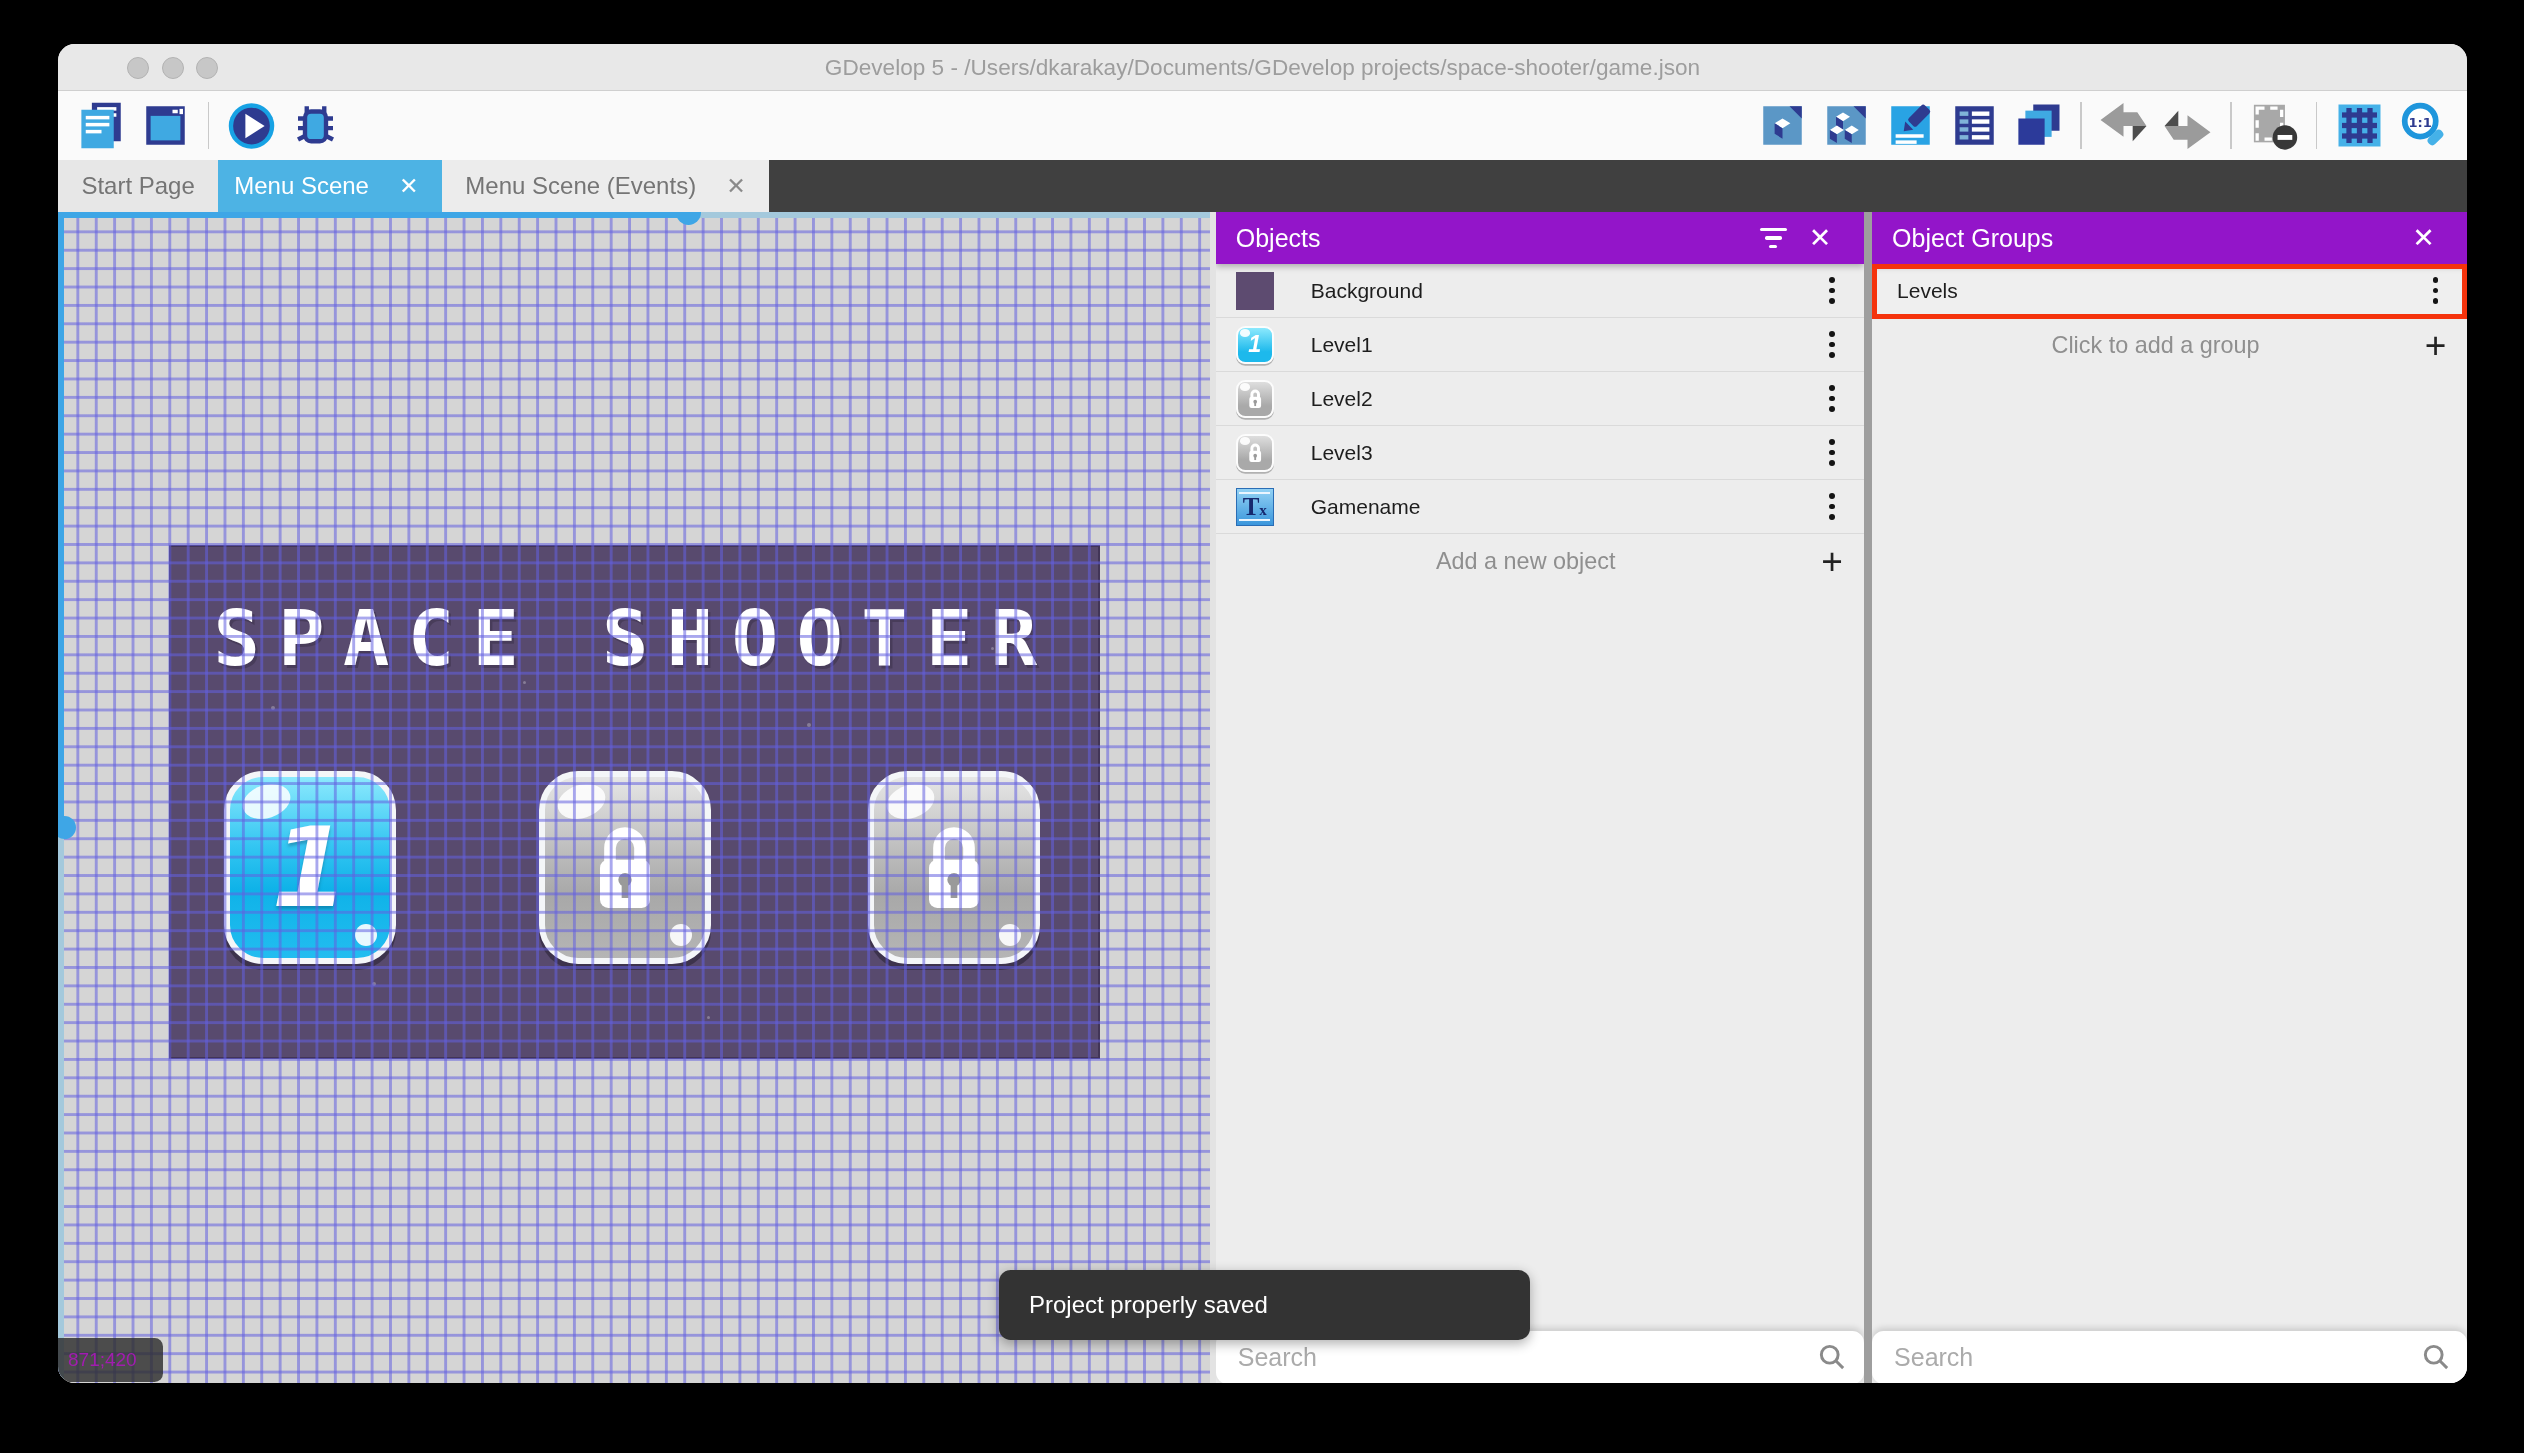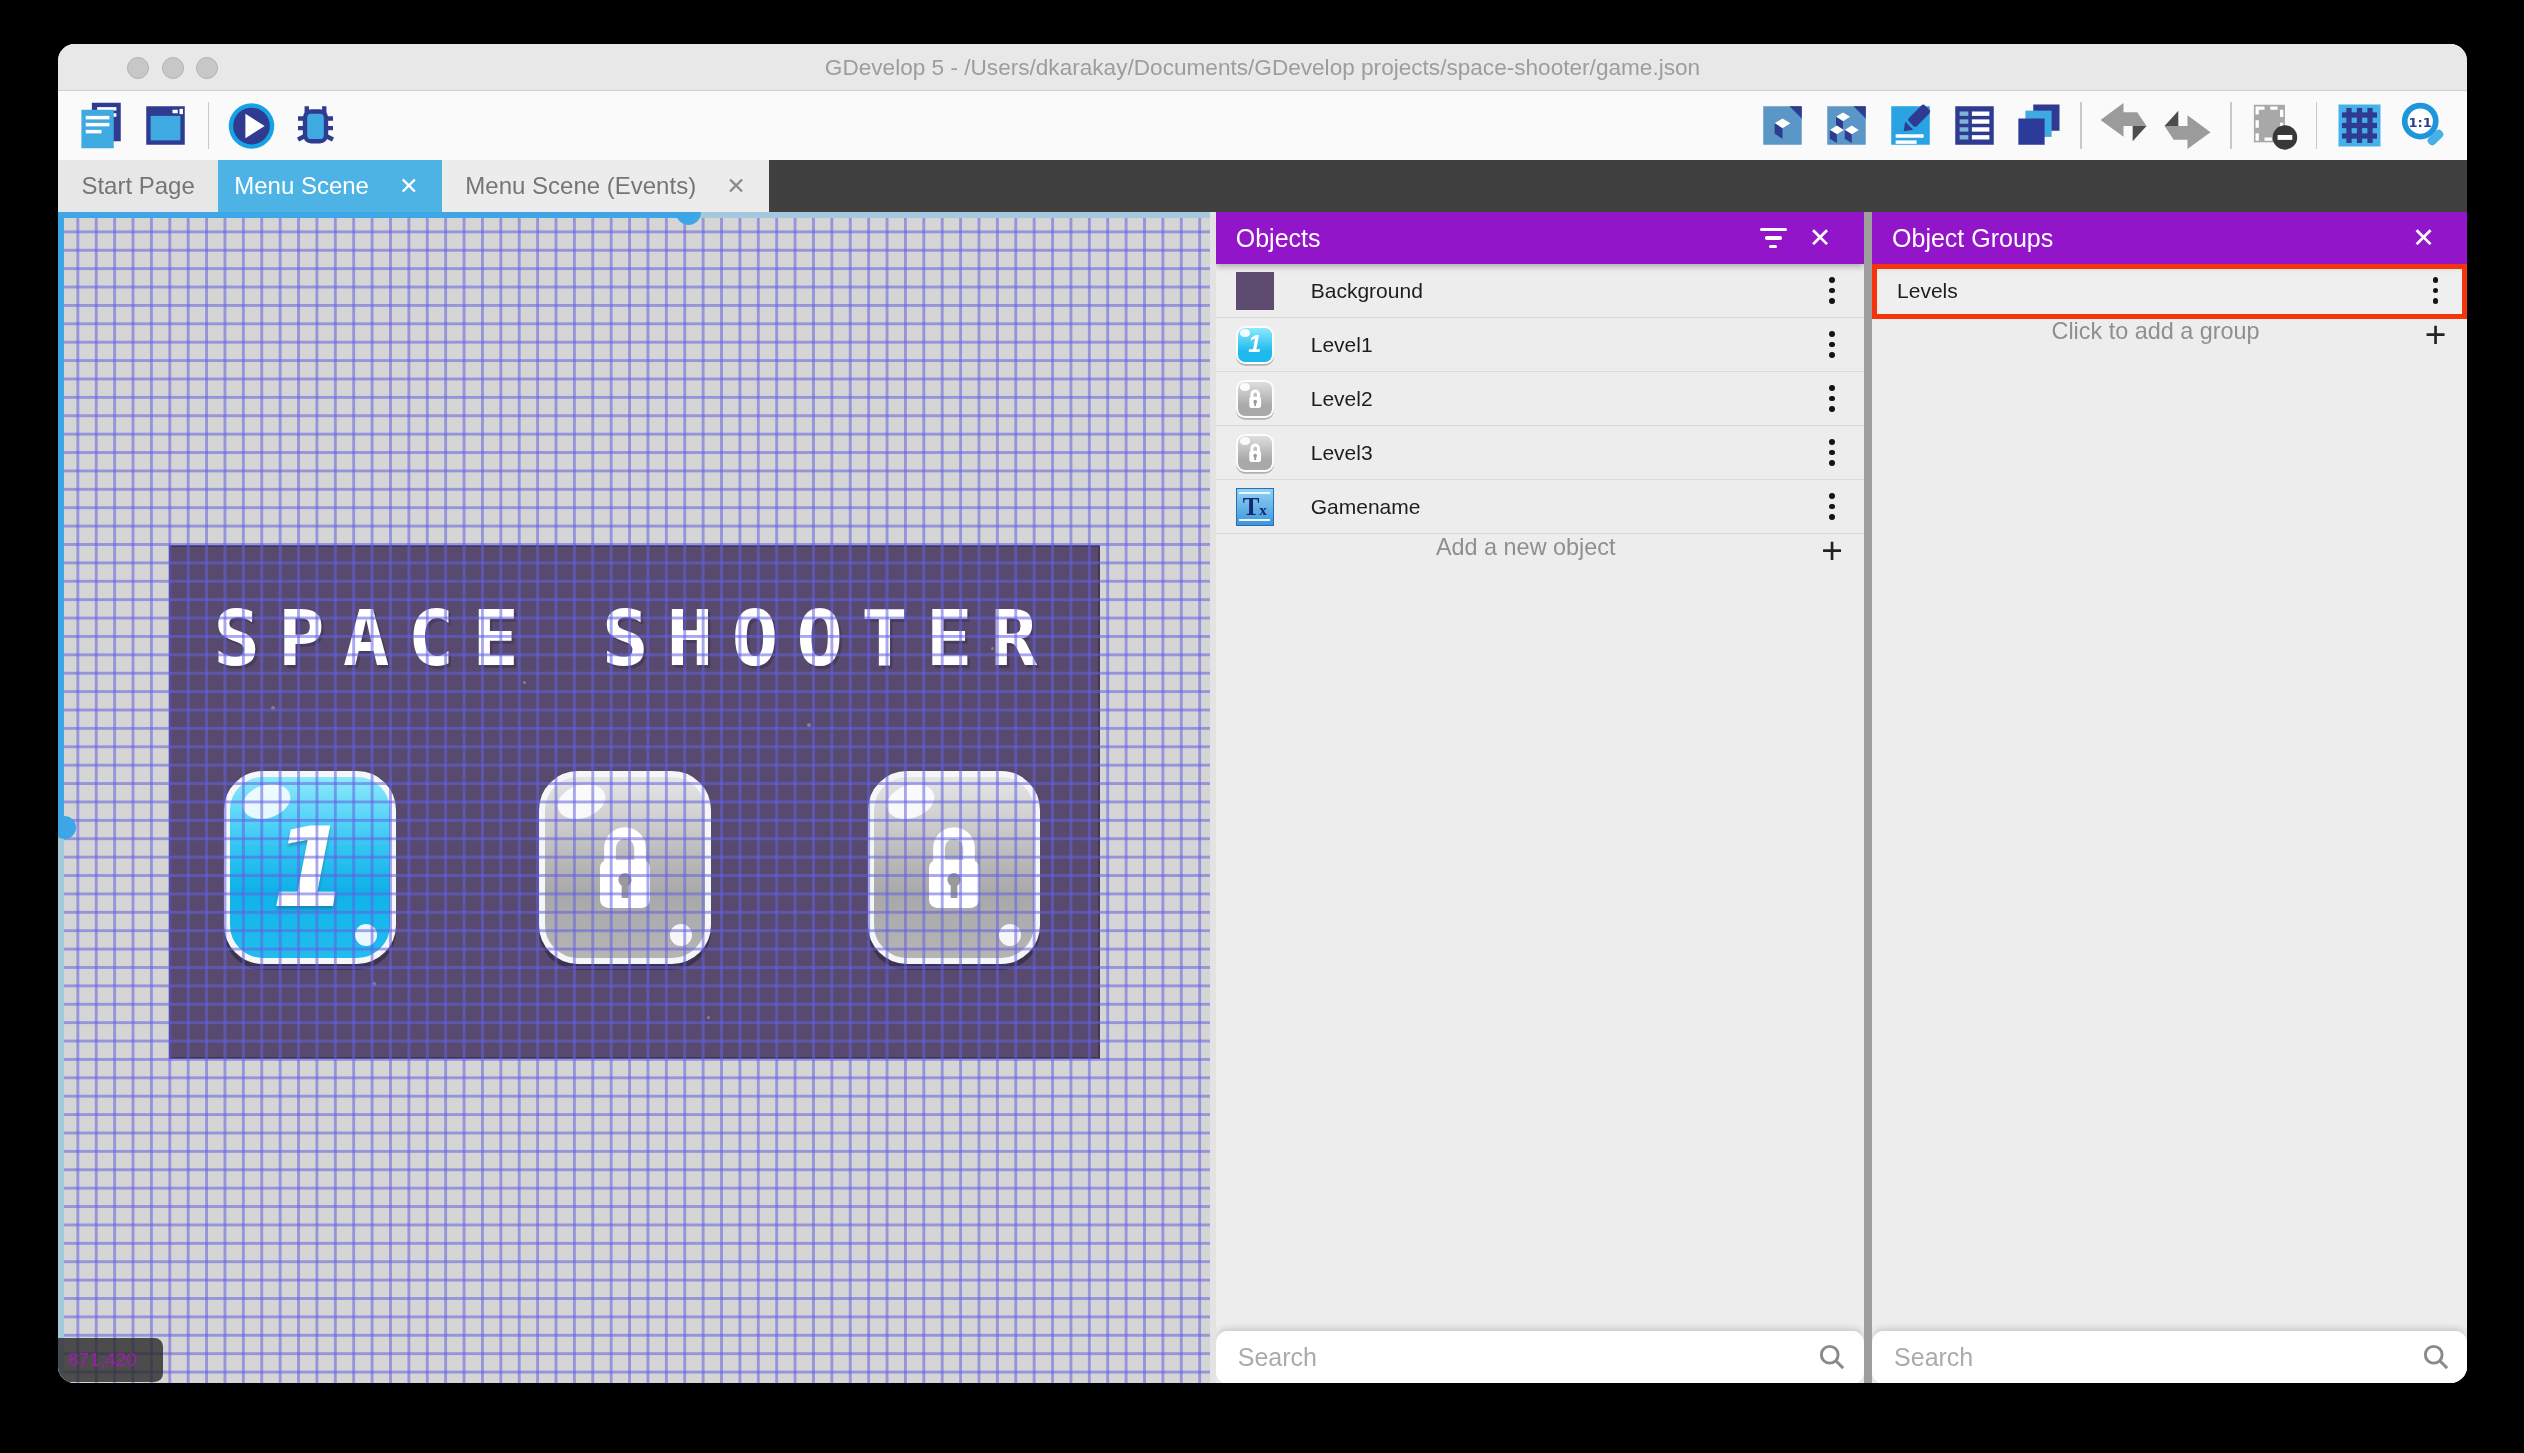--- a/index.html
+++ b/index.html
@@ -106,21 +106,21 @@
       background:rgba(255,255,255,.9);}
   .thumb-btn .n1{position:absolute;inset:0;display:flex;align-items:center;justify-content:center;
       color:#fff;font-weight:bold;font-style:italic;font-size:23.4px;}
   .thumb-text{position:absolute;inset:0;background:linear-gradient(180deg,#93d2f4,#3a96dc);
       border:1.7px solid #2a6db5;display:flex;align-items:center;justify-content:center;}
   .thumb-text:before{content:"";position:absolute;left:2.5px;right:2.5px;top:3.3px;height:2.5px;background:#eaf5ff;}
   .thumb-text:after{content:"";position:absolute;left:2.5px;right:2.5px;bottom:3.3px;height:2.5px;background:#eaf5ff;}
   .thumb-text span{font-family:"Liberation Serif",serif;font-weight:bold;color:#16286e;font-size:25px;line-height:1;}
   .thumb-text small{font-family:"Liberation Serif",serif;font-weight:bold;color:#16286e;font-size:15px;margin-top:8.4px;}
 
-  .add-row{height:54px;display:flex;align-items:flex-start;padding:0 15px 0 20px;cursor:pointer;}
+  .add-row{height:54px;display:flex;align-items:center;padding:0 15px 0 20px;cursor:pointer;}
   .add-label{flex:1;text-align:center;font-size:23.4px;color:#8f8f8f;}
   .plus{width:33px;text-align:center;font-size:37px;color:#222;font-weight:300;line-height:33px;}
 
   .search-bar{position:absolute;left:0;right:0;bottom:0;height:53px;background:#fff;border-radius:11.7px;
       box-shadow:0 -2.5px 6.7px rgba(0,0,0,.14);display:flex;align-items:center;padding:0 16.7px 0 20px;z-index:4;}
   .search-bar input{flex:1;border:none;outline:none;font-size:25px;color:#333;background:transparent;
       font-family:"Liberation Sans",sans-serif;}
   .search-bar input::placeholder{color:#ababab;}
 
   
@@ -498,15 +498,18 @@
       <div class="search-bar">
         <input type="text" placeholder="Search" style="">
         <svg width="28.5" height="28.5" viewBox="0 0 34 34">
             <circle cx="14" cy="14" r="10" fill="none" stroke="#8a8a8a" stroke-width="3.5"></circle>
             <line x1="21.5" y1="21.5" x2="30" y2="30" stroke="#8a8a8a" stroke-width="3.5"></line>
           </svg>
       </div>
     </div>
   </div>
 
+  <div class="toast">
+    <span>Project properly saved</span>
+  </div>
 
 </div>
 
 
 </body></html>

